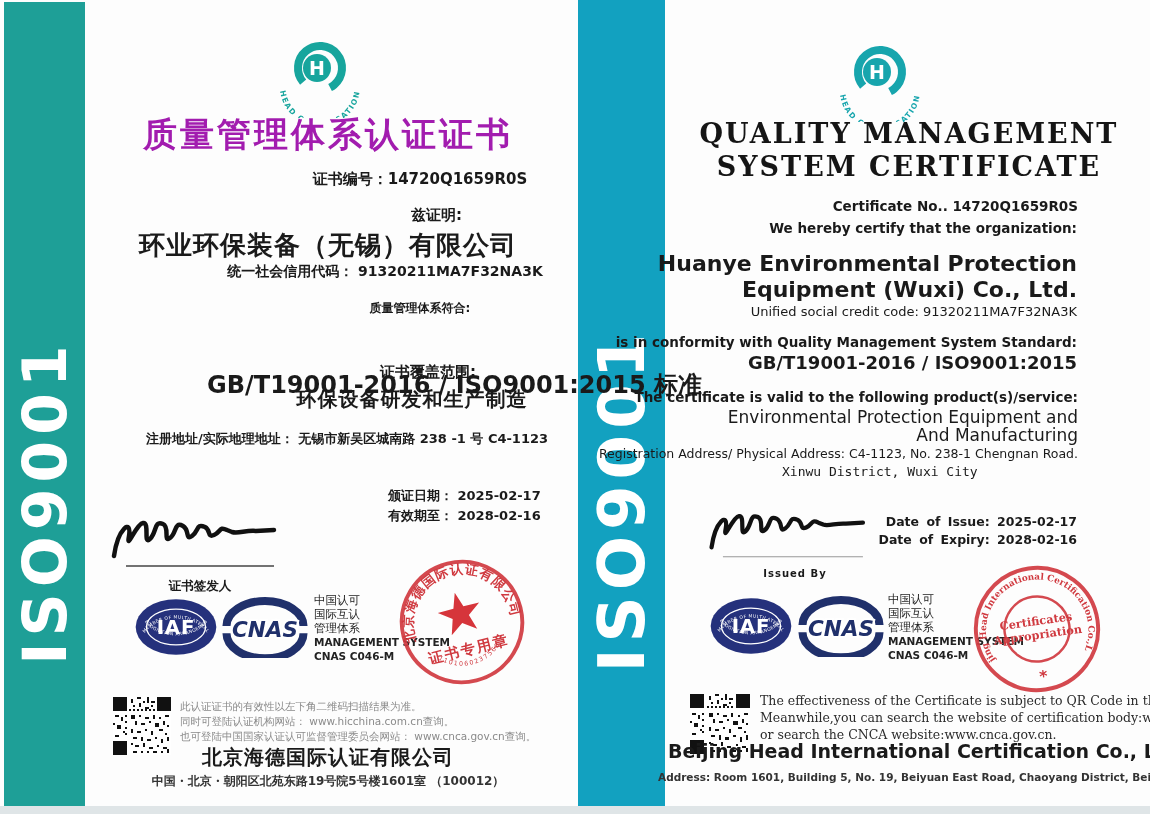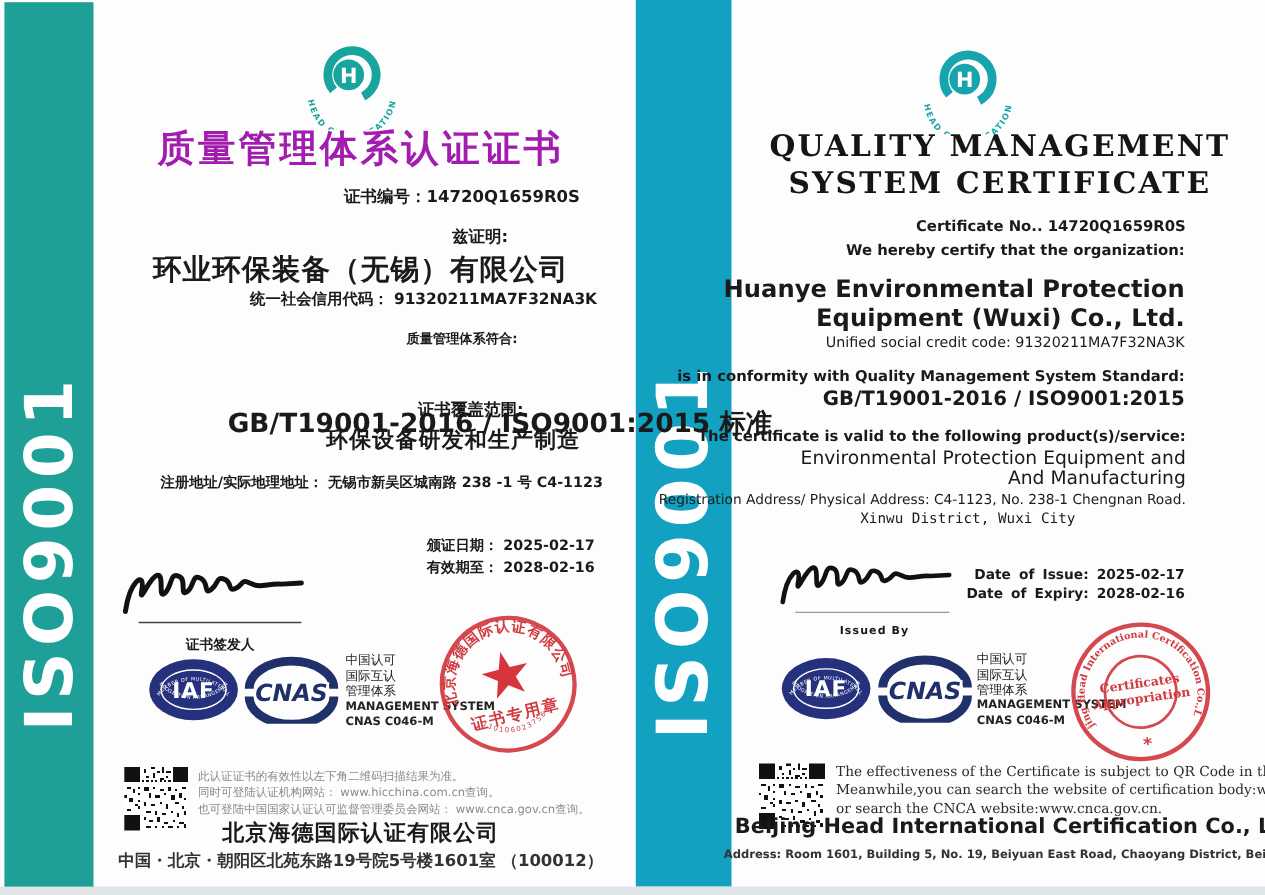--- a/index.html
+++ b/index.html
@@ -202,21 +202,21 @@
     </g>
   </svg>
 
   <div class="abs small-notes-cn" style="left:92px;top:699px;">
     <div>此认证证书的有效性以左下角二维码扫描结果为准。</div>
     <div>同时可登陆认证机构网站： www.hicchina.com.cn查询。</div>
     <div>也可登陆中国国家认证认可监督管理委员会网站： www.cnca.gov.cn查询。</div>
   </div>
 
   <div class="abs c bold nowrap" style="left:0;top:744px;width:480px;font-size:20px;letter-spacing:1px;">北京海德国际认证有限公司</div>
-  <div class="abs c bold nowrap" style="left:0;top:773px;width:480px;font-size:15px;color:#333;">中国・北京・朝阳区北苑东路19号院5号楼1601室 （100012）</div>
+  <div class="abs c bold nowrap" style="left:0;top:773px;width:480px;font-size:12px;color:#333;">中国・北京・朝阳区北苑东路19号院5号楼1601室 （100012）</div>
 </div>
 
 <div class="page" style="left:668px;width:482px;">
 
   <svg class="abs" style="left:152px;top:40px;" width="120" height="82" viewBox="0 0 120 82">
     <defs>
         <path id="logoArcR" d="M 22,38 A 40,40 0 1 0 98,38"></path>
       </defs>
     <circle cx="60" cy="32" r="22" fill="none" stroke="#17a5ad" stroke-width="8" stroke-dasharray="108 31" transform="rotate(140 60 32)"></circle>
     <circle cx="57" cy="32" r="14" fill="#17a5ad"></circle>

